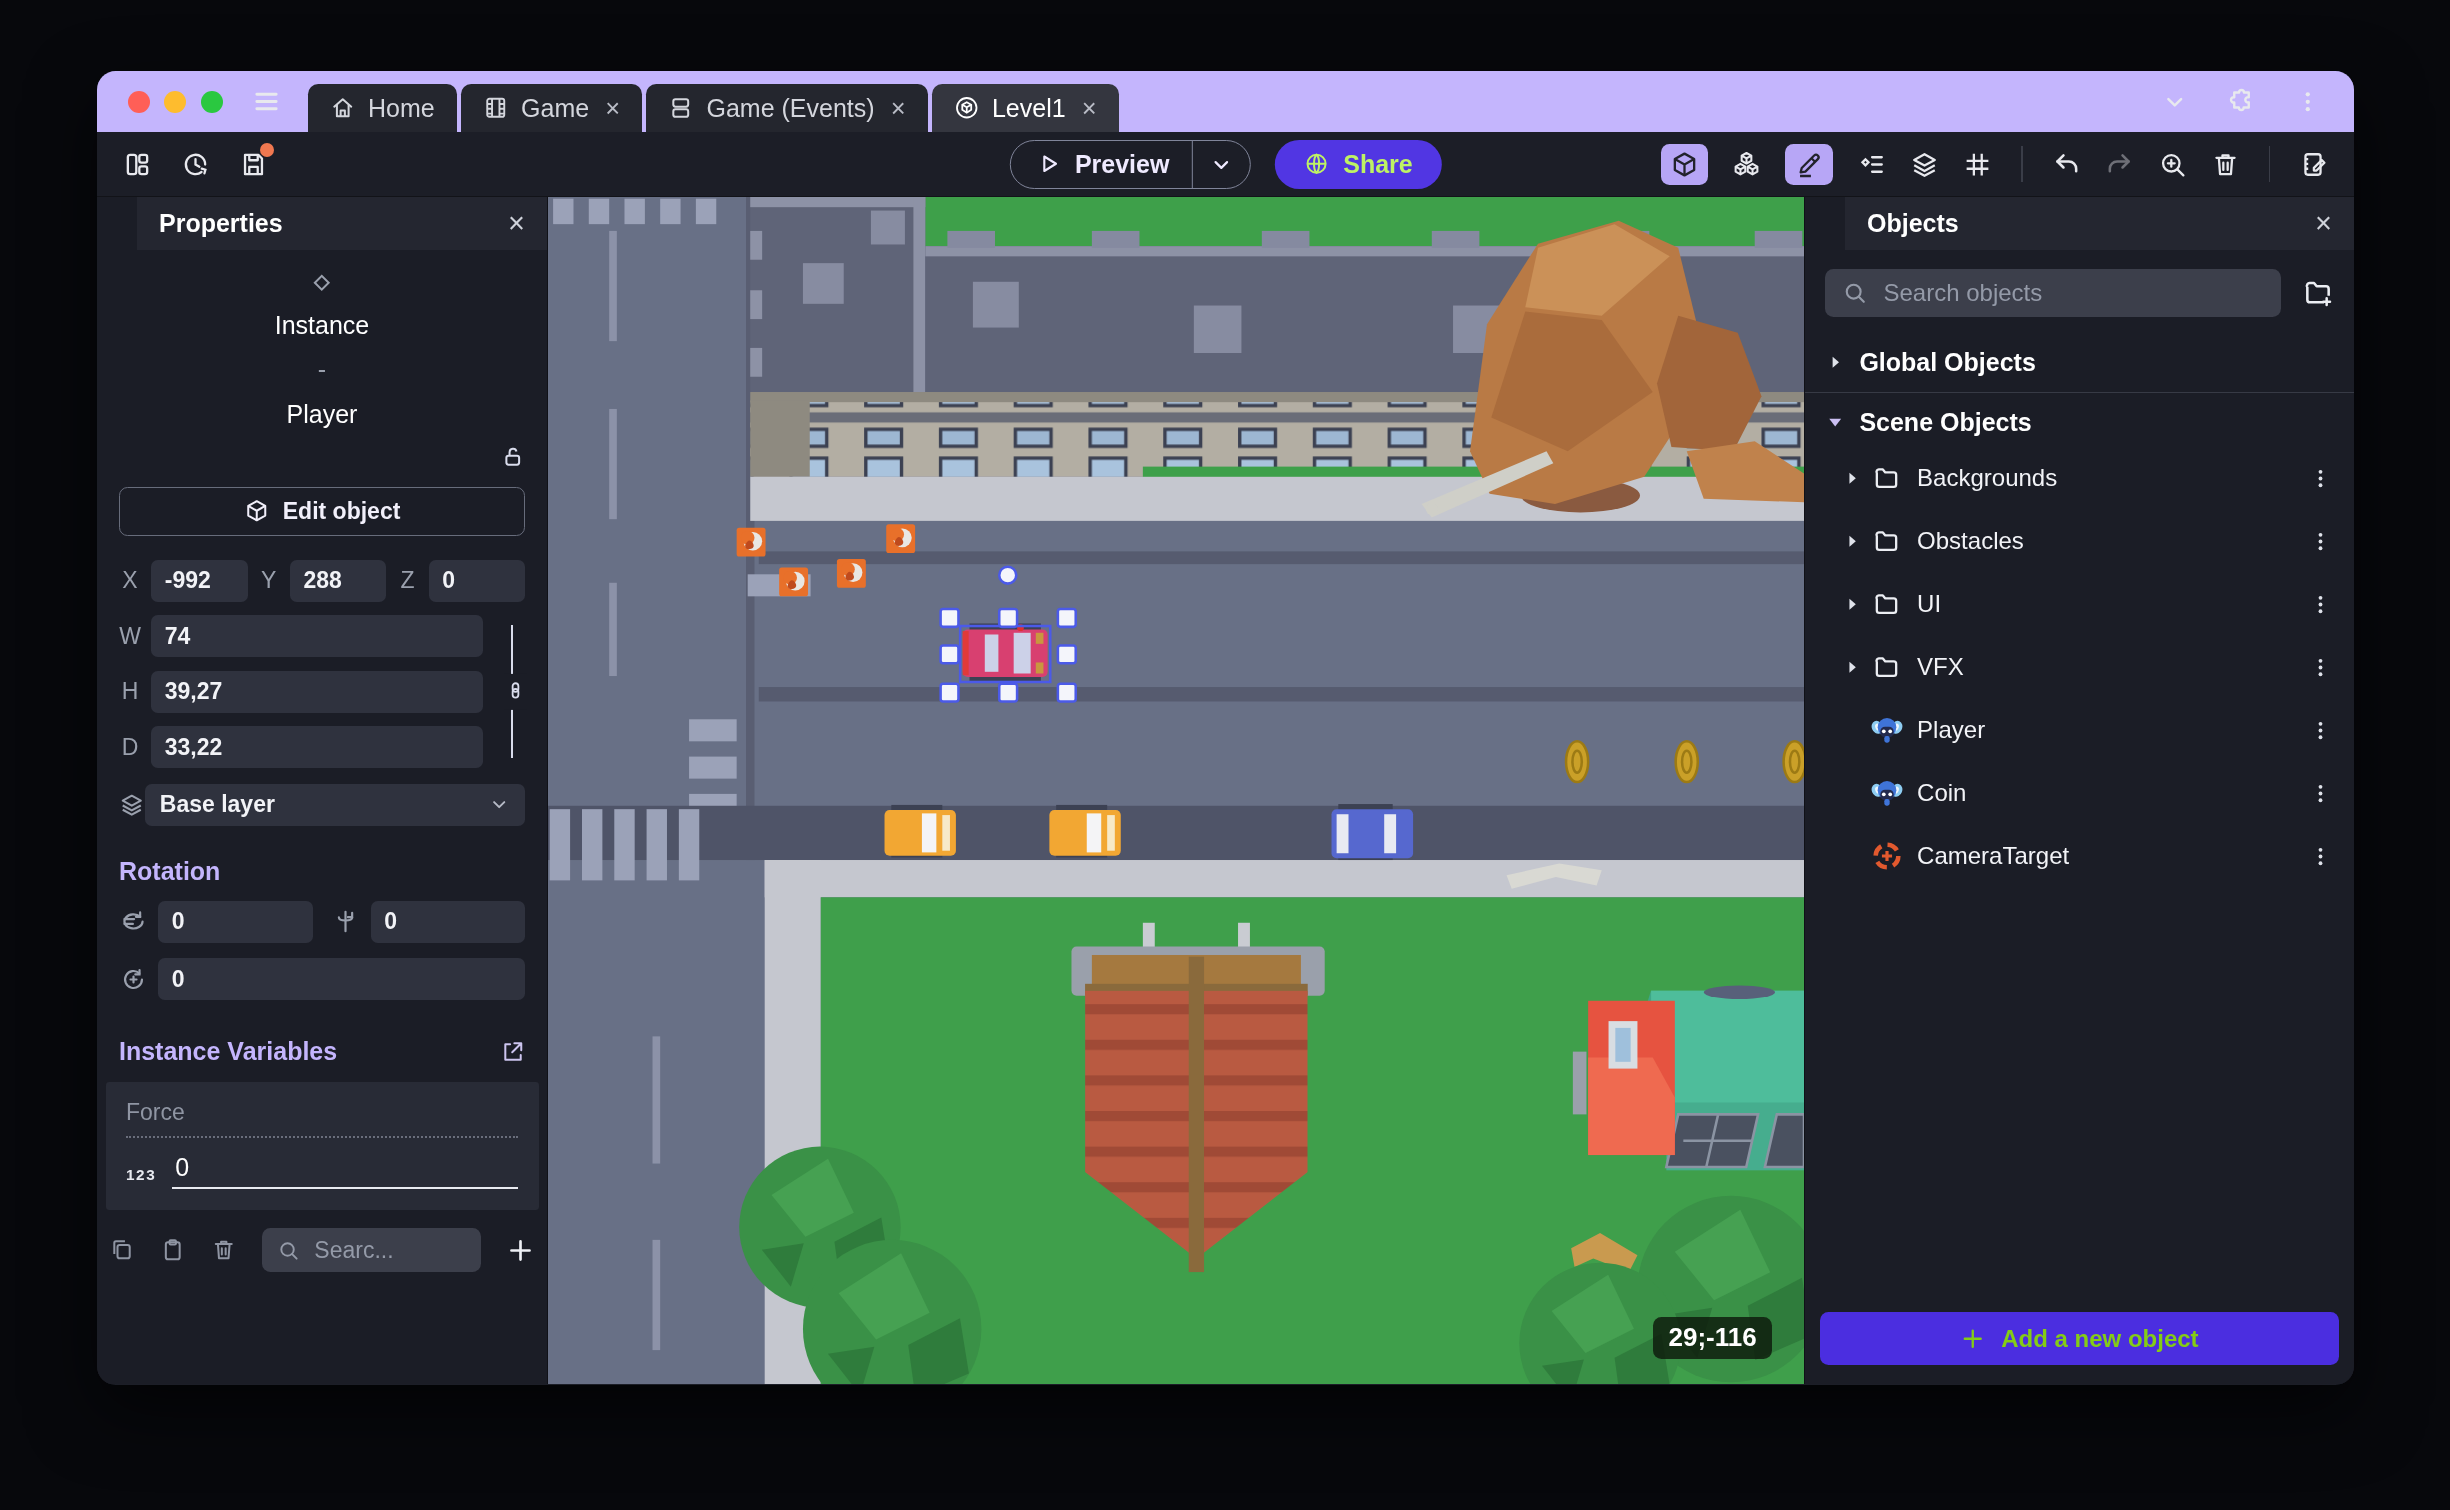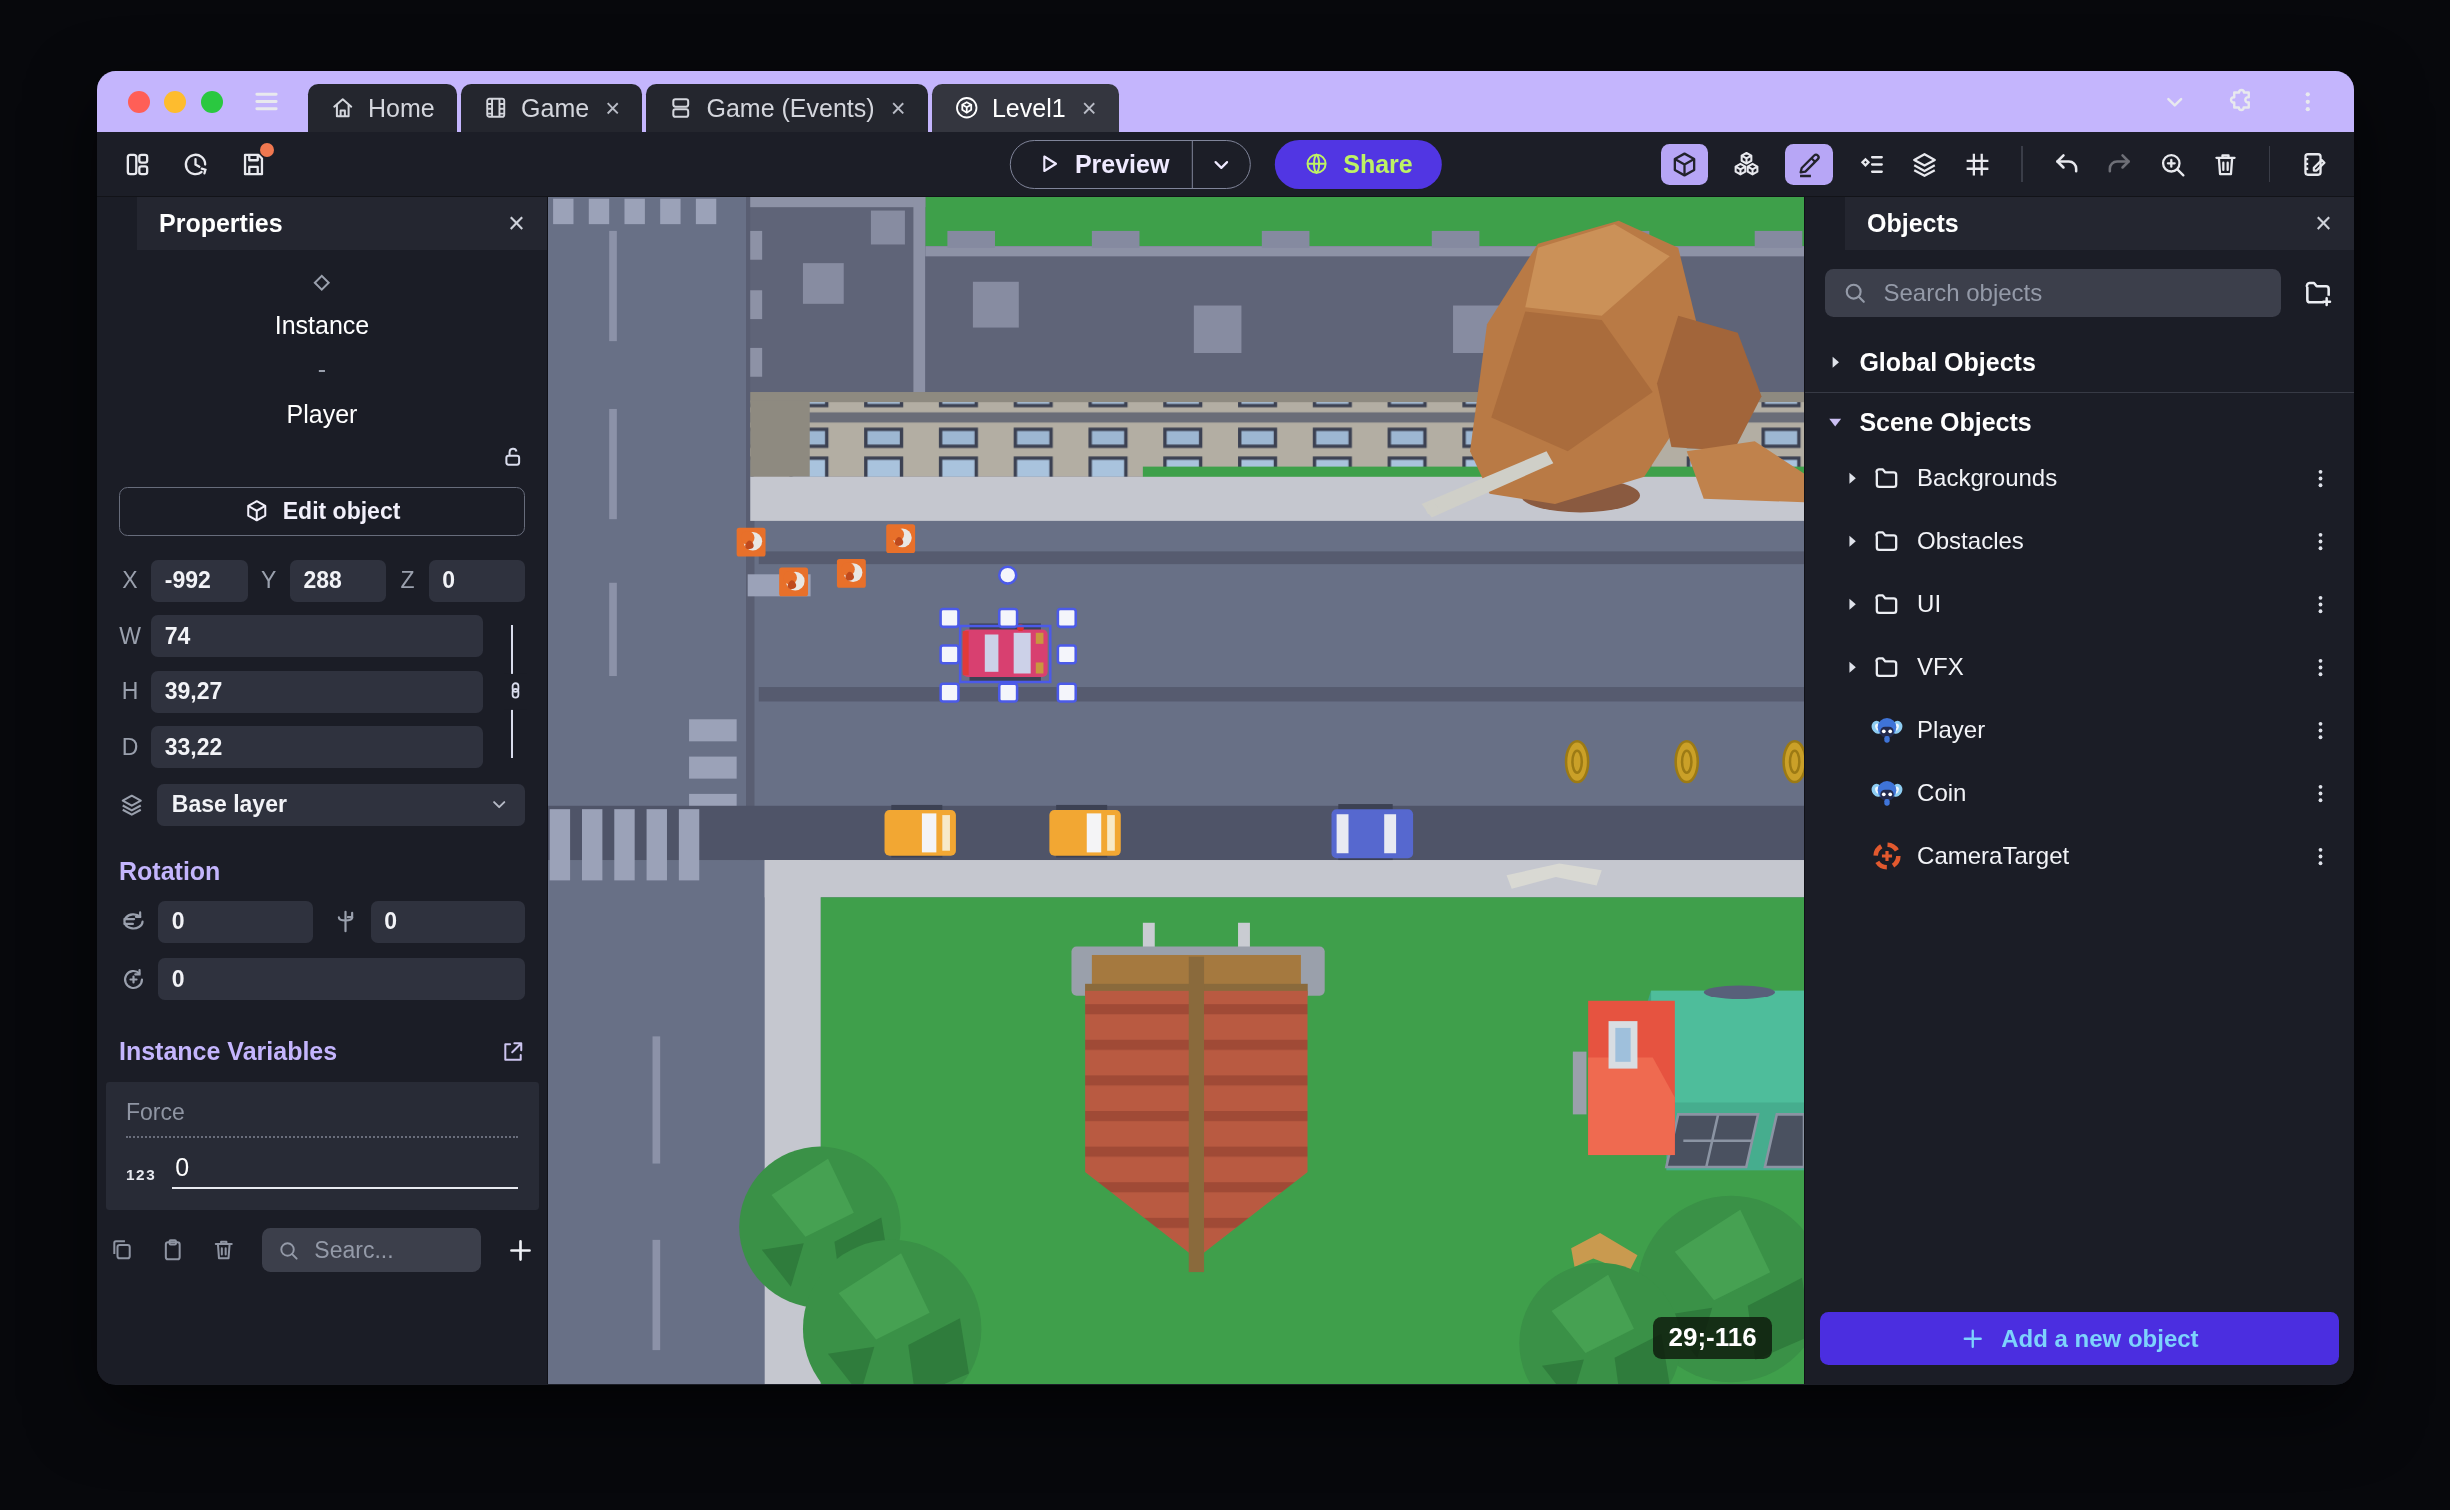--- a/index.html
+++ b/index.html
@@ -50,21 +50,21 @@
   .p-instance{display:flex;align-items:center;gap:15.3px;margin:20.4px 22px 0;color:#fff;font-size:25px;flex-direction:column;}
   .p-instance .lock{margin-left:auto;}
   .p-edit{margin:17px 22px 0;height:49px;border:1.7px solid #676c7b;border-radius:8.5px;display:flex;align-items:center;
     justify-content:center;gap:13.6px;color:#f2f0fb;font-size:23px;font-weight:bold;cursor:pointer;}
   .row{display:flex;align-items:center;margin:15.3px 22px 0;gap:10.2px;}
   .lbl{font-size:23px;color:#9aa0ad;width:22px;text-align:center;flex:none;}
   .sizewrap{position:relative;padding-right:42px;margin:0 22px;}
   .sizewrap .srow{display:flex;align-items:center;gap:10.2px;margin-top:13.6px;}
   .linkline{position:absolute;right:12px;top:10.2px;bottom:10.2px;width:1.7px;background:#d9dcec;}
   .linkicon{position:absolute;right:-1.7px;top:50%;transform:translateY(-50%);background:#1b1d26;padding:5.1px 0;color:#d9dcec;}
-  .layerrow{display:flex;align-items:center;gap:12px;margin:15.3px 22px 0;color:#9aa0ad;justify-content:flex-end;}
+  .layerrow{display:flex;align-items:center;gap:0;margin:15.3px 22px 0;color:#9aa0ad;justify-content:flex-end;}
   .select{flex:1;background:#2f323e;border-radius:6.8px;height:42px;display:flex;align-items:center;
     padding:0 15.3px;color:#f2f3f7;font-size:23px;font-weight:600;cursor:pointer;}
   .select .chev{margin-left:auto;color:#b6bac6;}
   .sect{margin:31px 22px 0;color:#c4b5fd;font-size:25px;font-weight:bold;display:flex;align-items:center;}
   .rotrow{display:flex;align-items:center;gap:10.2px;margin:15.3px 22px 0;color:#9aa0ad;}
   .varcard{margin:15.3px 8.5px 0;background:#282b36;border-radius:3.4px;padding:17px 20.4px 20.4px;}
   .varname{font-size:23px;color:#8f95a3;border-bottom:2.5px dotted #6a6e7c;padding-bottom:10.2px;}
   .varval{display:flex;align-items:flex-end;gap:15.3px;margin-top:15.3px;}
   .vtype{font-size:15.3px;font-weight:bold;color:#e8eaf0;letter-spacing:1.7px;padding-bottom:5.1px;}
   .vnum{flex:1;color:#fff;font-size:25px;border-bottom:2.5px solid #e8eaf0;padding:0 0 5.1px 3.4px;}
@@ -83,21 +83,21 @@
     font-family:"Liberation Sans",sans-serif;}
   .ohead{display:flex;align-items:center;gap:13.6px;padding:0 20.4px;height:48px;color:#fff;font-size:25px;
     font-weight:bold;cursor:pointer;}
   .ohead.first{margin-top:22px;}
   .odiv{height:1.7px;background:#373a45;margin:5.1px 0;}
   .orow{display:flex;align-items:center;height:63px;padding:0 22px 0 36px;color:#f2f3f7;font-size:24px;cursor:pointer;}
   .orow .cwrap{width:22px;display:flex;color:#dfe2ea;flex:none;}
   .orow .oicon{width:37px;display:flex;justify-content:center;margin:0 12px 0 5.1px;color:#eceef3;flex:none;}
   .orow .kebab{margin-left:auto;color:#dfe2ea;display:flex;}
   .addbtn{position:absolute;left:15.3px;right:15.3px;bottom:18.7px;height:53px;background:#4b2ee0;border-radius:8.5px;
-    display:flex;align-items:center;justify-content:center;gap:15.3px;color:#7dd3fc;font-size:24px;font-weight:bold;cursor:pointer;}
+    display:flex;align-items:center;justify-content:center;gap:15.3px;color:#84cc16;font-size:24px;font-weight:bold;cursor:pointer;}
   
   .canvas{flex:1;position:relative;overflow:hidden;background:#687086;}
   .canvas svg.scene{position:absolute;inset:0;width:100%;height:100%;}
   .coordbadge{position:absolute;right:32px;bottom:25.5px;height:42px;background:rgba(14,26,11,.82);border-radius:8.5px;
     display:flex;align-items:center;padding:0 15.3px;color:#fff;font-size:26px;font-weight:bold;}
   .ic{width:27px;height:27px;flex:none;}
   .ic svg{width:100%;height:100%;display:block;}
   .s22{width:20.4px;height:20.4px;} .s26{width:23px;height:23px;} .s30{width:25.5px;height:25.5px;}
   .s34{width:29px;height:29px;} .s38{width:32px;height:32px;}
 </style>

